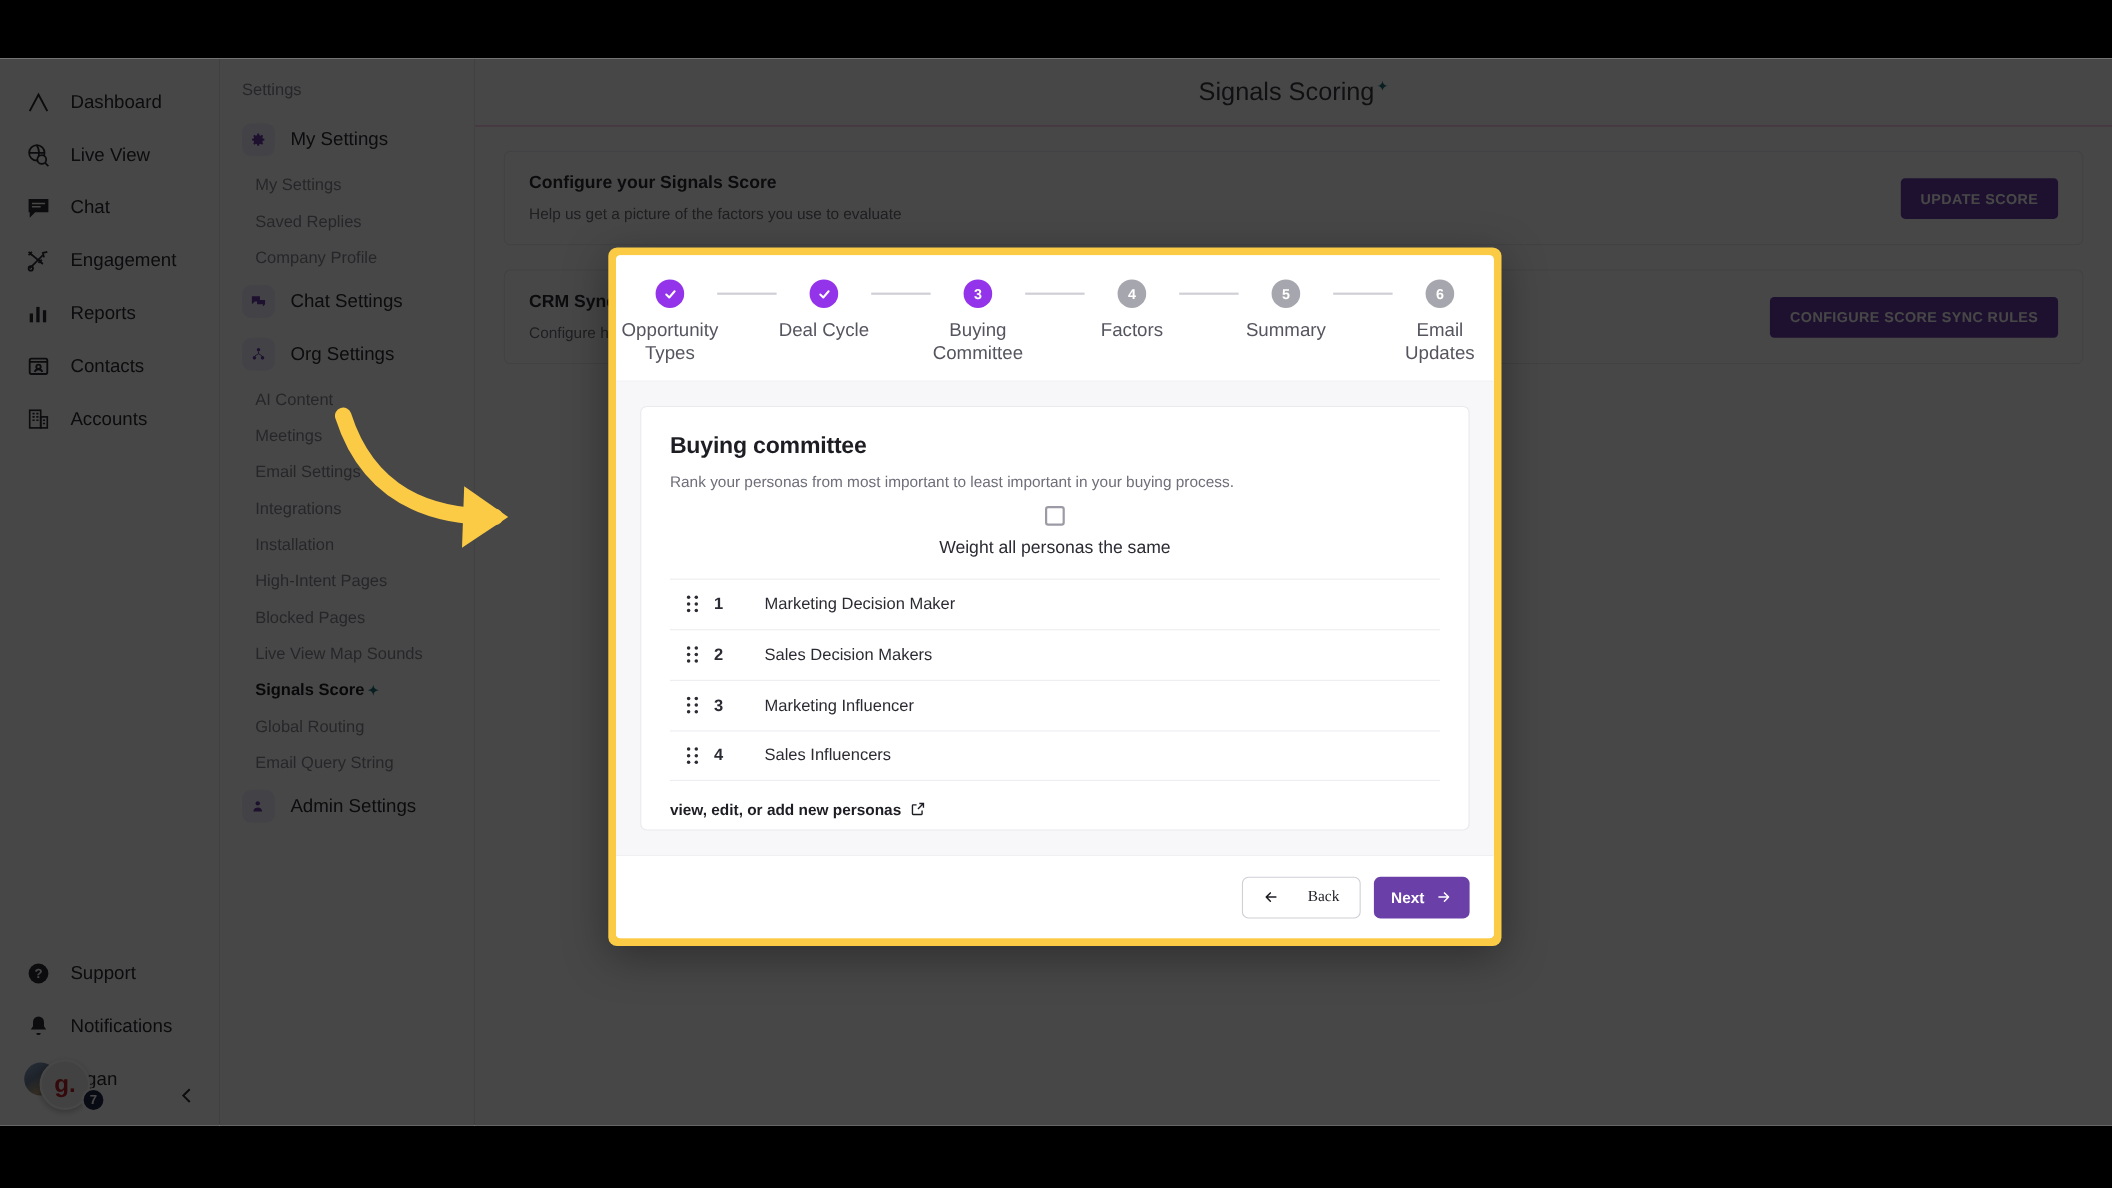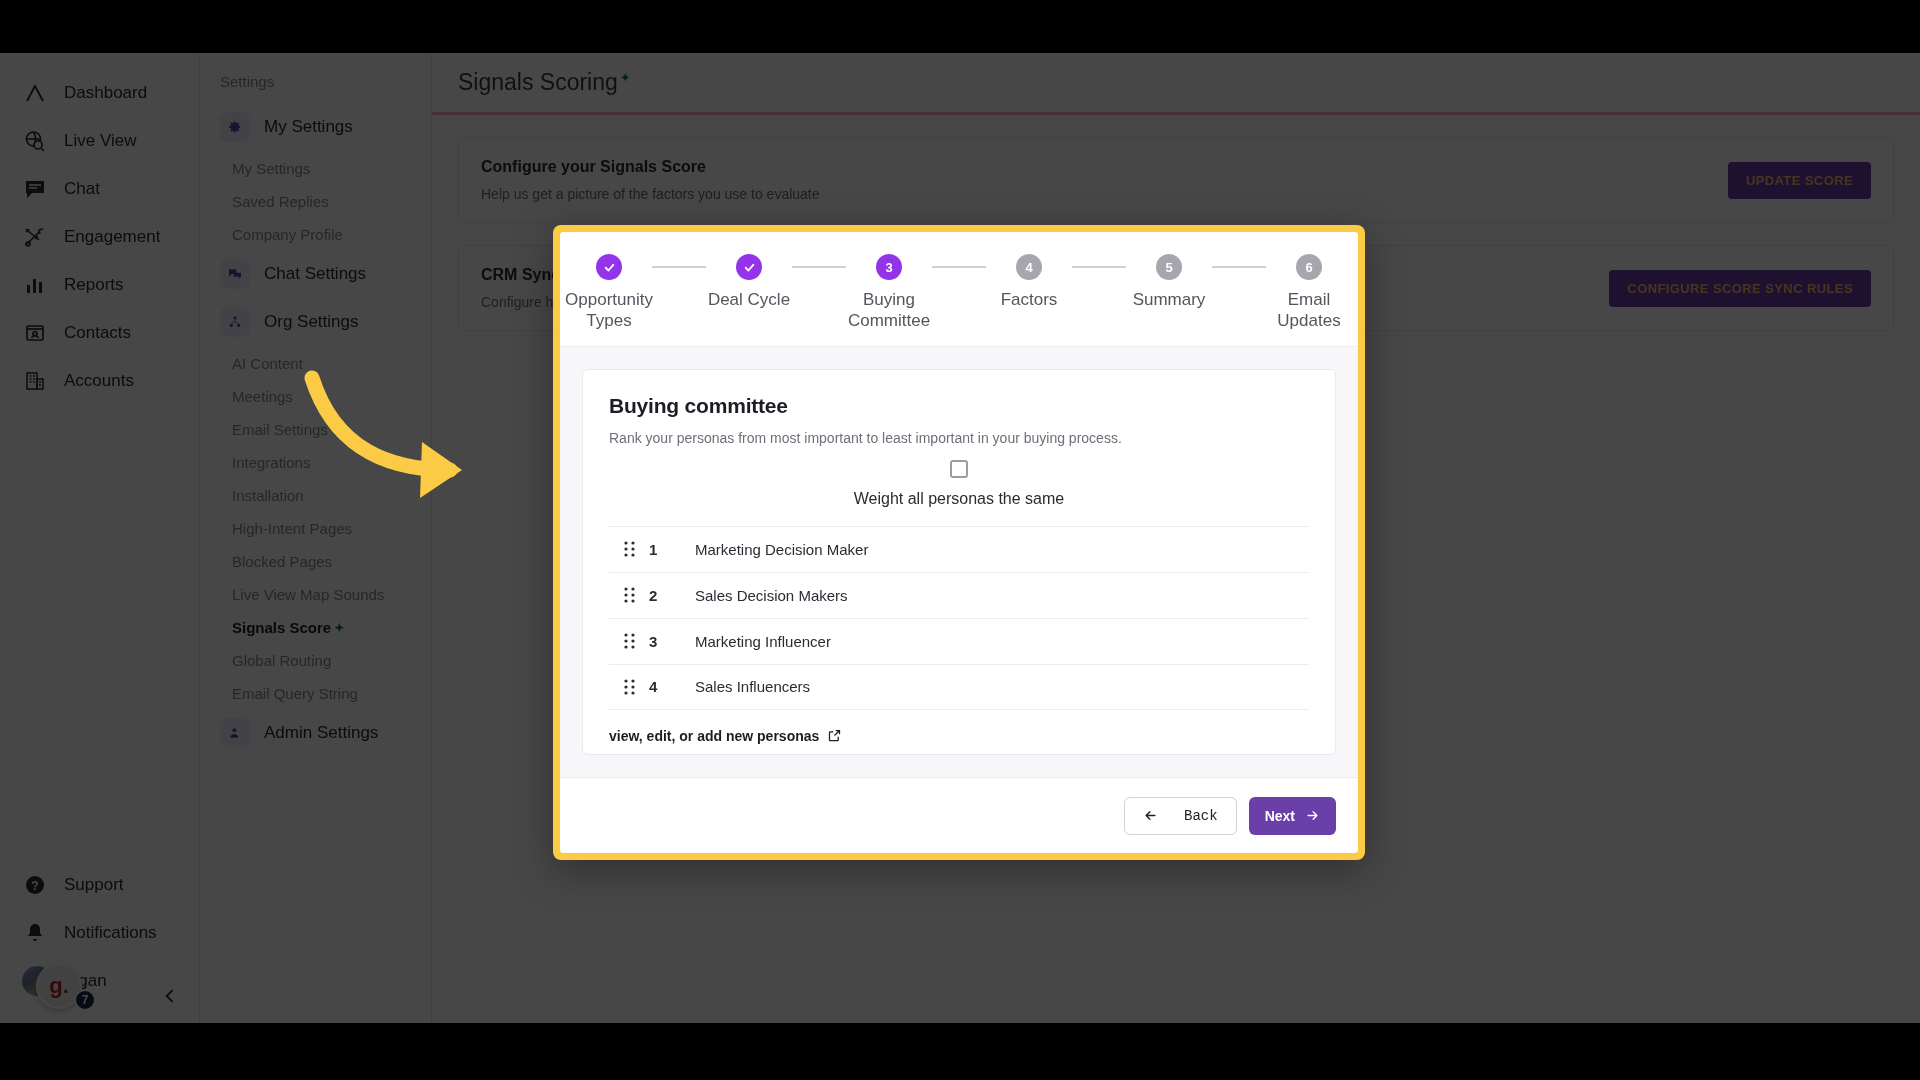--- a/index.html
+++ b/index.html
@@ -84,35 +84,35 @@
   .sub-item {
     font-size: 15px; color:#8a8a96; padding: 8px 20px 8px 32px; cursor:pointer;
     display:flex; align-items:center; gap:3px;
   }
   .sub-item.active { color:#1d1d24; font-weight: 700; }
   .spark { color:#1f6f7a; font-size: 12px; line-height: 1; }
 
   
   .main { flex: 1; height: 100%; background:#fff; position: relative; }
   .page-head {
-    height: 62px; border-bottom: 3px solid #f9a8d4;
-    display:flex; align-items:center; padding: 0 26px;
+    height: 62px; border-bottom: 1px solid #f9a8d4;
+    display:flex; align-items:center; padding: 0 26px; justify-content: center;
   }
   .page-title { font-size: 23px; color:#3c3c46; display:flex; align-items:flex-start; gap:2px; }
   .page-title .spark { font-size: 13px; margin-top: 2px; }
   .card {
     margin: 22px 26px 0 26px; border:1px solid #e9e9ee; border-radius: 6px;
     background:#fff; padding: 18px 22px; display:flex; align-items:center;
     justify-content: space-between; min-height: 86px;
   }
   .card-l { display:flex; flex-direction:column; gap: 10px; }
   .card-title { font-size: 16px; color:#2b2b33; font-weight: 600; }
   .card-desc { font-size: 14px; color:#6f6f7a; }
   .btn-purple {
-    background:#6b3fa8; color:#fdba74; border:none; border-radius:4px;
+    background:#6b3fa8; color:#ffffff; border:none; border-radius:4px;
     padding: 11px 18px; font-size: 13px; font-weight: 600; letter-spacing:.4px;
     cursor:pointer; font-family:"Liberation Sans", sans-serif; white-space:nowrap;
   }
 
   
   .arrow { position:absolute; left: 300px; top: 370px; z-index: 60; pointer-events:none; }
 
   
   .modal-frame {
     position:absolute; left: 553px; top: 225px;
@@ -175,21 +175,21 @@
 
   .modal-footer {
     height: 76px; background:#fff; border-top:1px solid #ededf1;
     display:flex; align-items:center; justify-content:flex-end; gap: 12px;
     padding: 0 22px;
   }
   .btn-back {
     display:flex; align-items:center; gap:26px;
     background:#fff; border:1px solid #cfcfd6; border-radius:6px;
     padding: 10px 18px; font-size: 14px; color:#1d1d24; cursor:pointer;
-    font-family:Liberation Mono, monospace;
+    font-family:Liberation Serif, serif;
   }
   .btn-next {
     display:flex; align-items:center; gap:10px;
     background:#6b3fa8; border:none; border-radius:6px; color:#fff;
     padding: 11px 16px; font-size: 14px; font-weight:600; cursor:pointer;
     font-family:"Liberation Sans", sans-serif;
   }
   .btn-back svg, .btn-next svg { width: 15px; height: 15px; display:block; }
 </style>
 </head>

